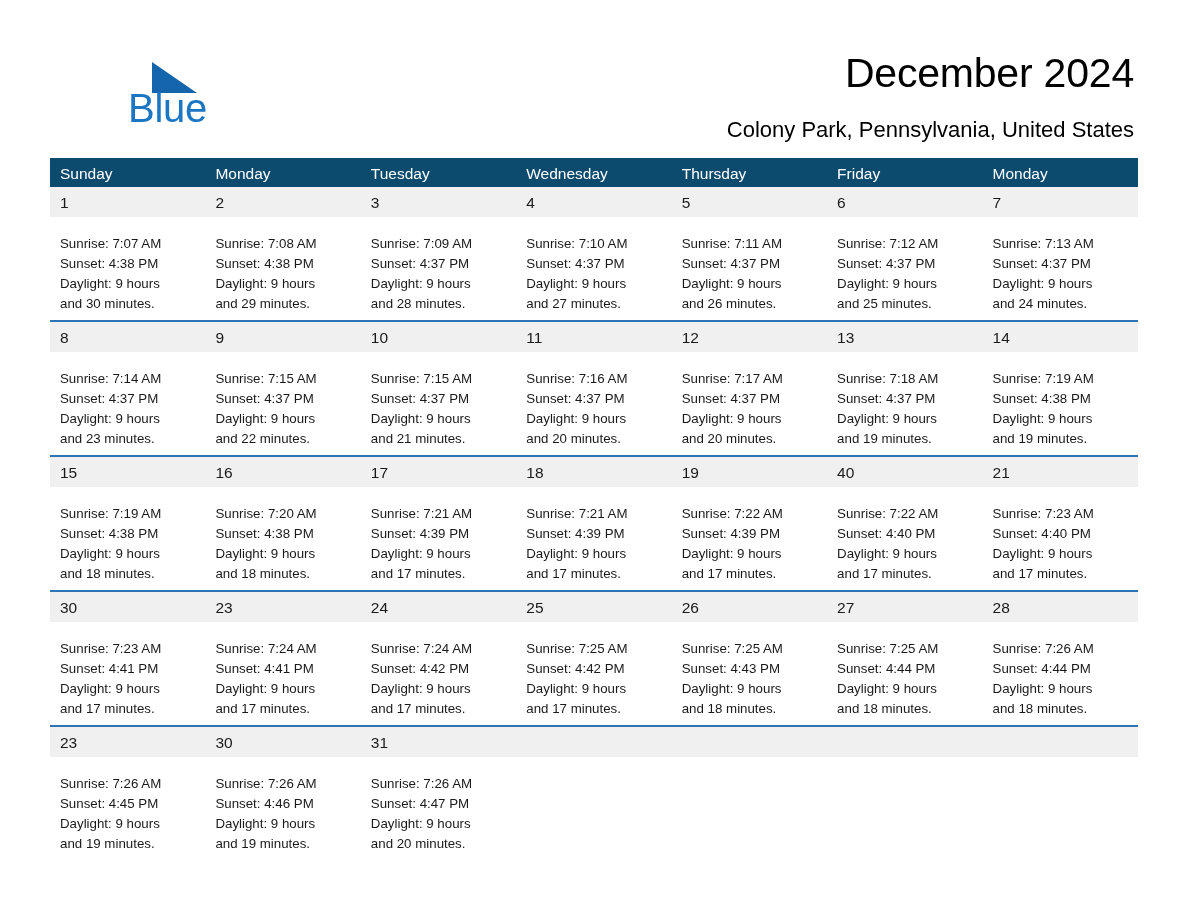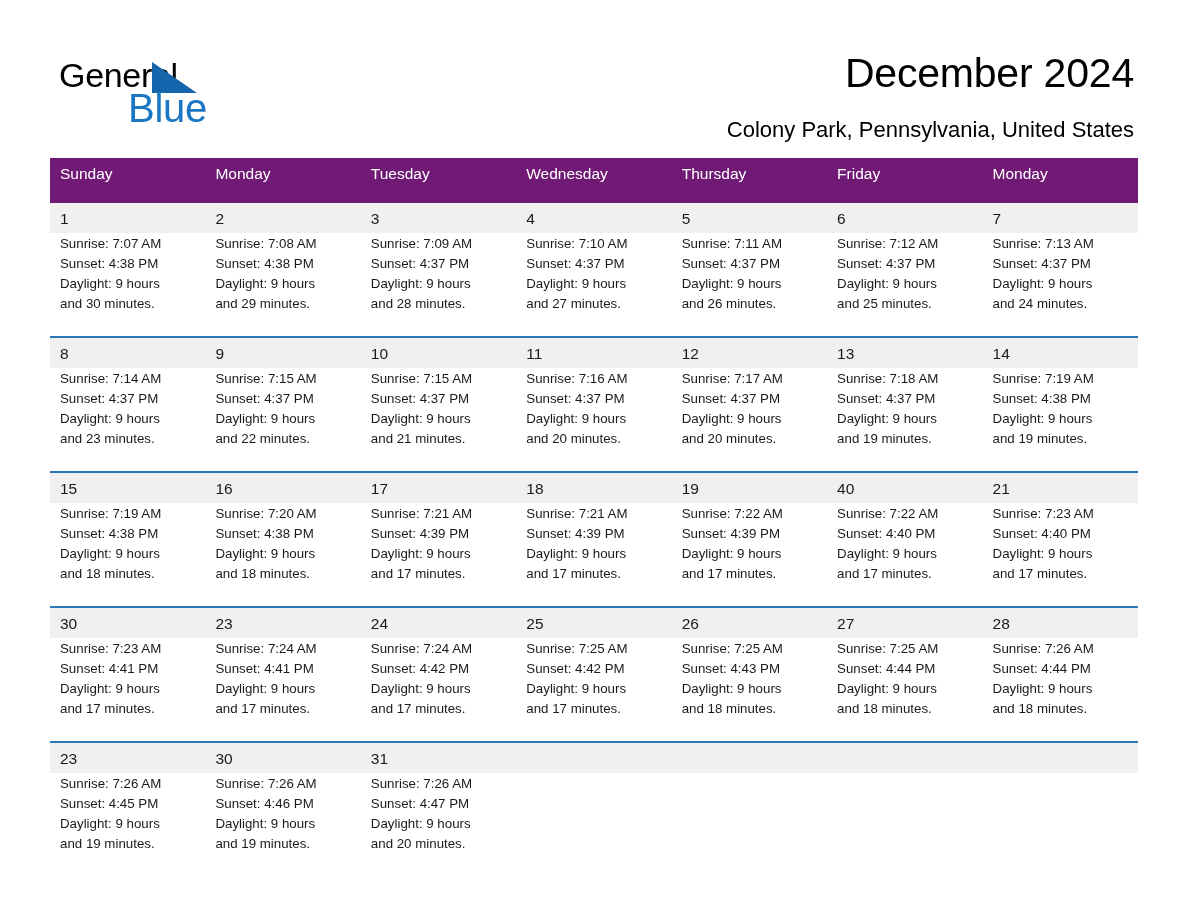--- a/index.html
+++ b/index.html
@@ -95,26 +95,26 @@
     width: 1088px;
   }
   .cal-table {
     width: 1088px;
     border-collapse: collapse;
     table-layout: fixed;
   }
   .cal-table col { width: 155.43px; }
 
   thead th {
-    background: #701a75;
+    background: #0c4a6e;
     color: #ffffff;
     font-size: 15.5px;
     font-weight: 400;
     text-align: left;
-    padding: 7px 0 20px 10px;
+    padding: 7px 0 4px 10px;
     border: 0;
     height: 18px;
     vertical-align: middle;
   }
 
   tbody tr.week-row > td {
     vertical-align: top;
     padding: 0;
     border-top: 2px solid #2e75b6;
     background: #ffffff;
@@ -129,35 +129,34 @@
     color: #1a1a1a;
     line-height: 15px;
     padding: 8px 0 7px 10px;
     height: 15px;
     font-weight: 400;
   }
   .daynum.empty {
     color: transparent;
   }
   .info {
-    padding: 1px 0 0 10px;
+    padding: 17px 0 0 10px;
     font-size: 13.3px;
     line-height: 20.1px;
     color: #1a1a1a;
   }
   .info div { white-space: nowrap; }
 </style>
 </head>
 <body>
 
 <div class="page">
 
   <div class="header">
     <div class="logo">
-      <span class="logo-general">General</span>
       <span class="logo-tri"></span>
       <span class="logo-blue">Blue</span>
     </div>
     <div class="title">December 2024</div>
     <div class="subtitle">Colony Park, Pennsylvania, United States</div>
   </div>
 
   <div class="calendar">
     <table class="cal-table">
       <colgroup>

